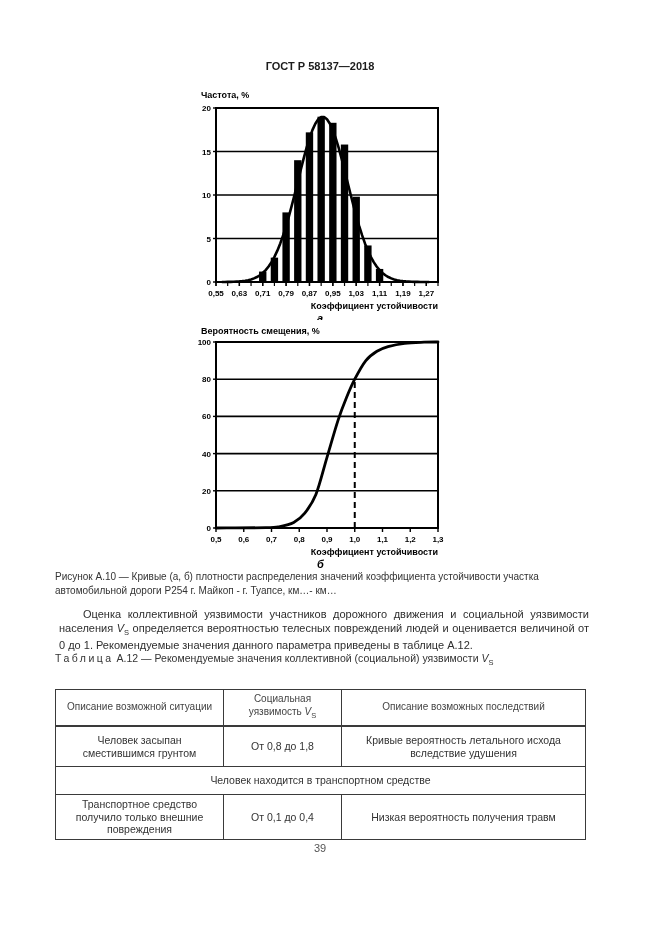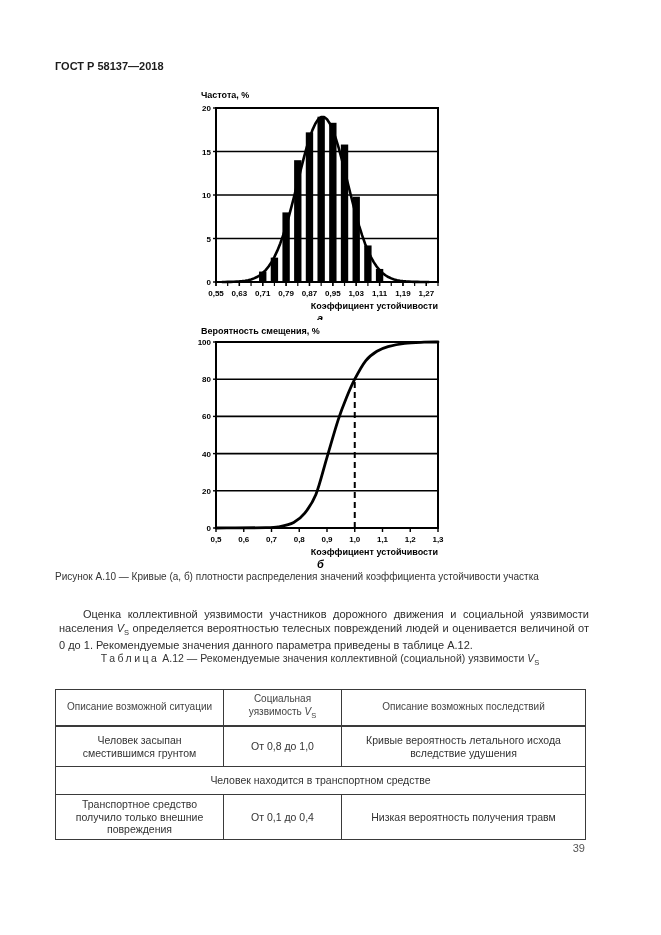--- a/index.html
+++ b/index.html
@@ -2,57 +2,57 @@
 <html><head>
 <meta charset="utf-8">
 <style>
   html,body{margin:0;padding:0;background:#e8e8e8;}
   .page{
     position:relative;width:661px;height:935px;background:#ffffff;
     font-family:"Liberation Sans",sans-serif;color:#2b2b2b;overflow:hidden;
     margin:0 auto;
   }
   .hdr{
-    position:absolute;top:60px;left:55px;width:530px;text-align:left;
+    position:absolute;top:60px;left:55px;width:530px;text-align:center;
     font-size:11px;font-weight:bold;color:#1c1c1c;
   }
   .chart{position:absolute;left:193px;}
   #chart-a{top:86px;}
   #chart-b{top:322px;}
   svg text{font-family:"Liberation Sans",sans-serif;fill:#000;}
   .fig-caption{
     position:absolute;top:570px;left:55px;width:530px;text-align:left;
     font-size:10px;line-height:14px;color:#333;
   }
   .body-par{
     position:absolute;top:604px;left:55px;width:530px;
     font-size:11px;line-height:13.5px;text-align:justify;text-indent:24px;
     color:#2e2e2e;margin:4px;
   }
   .tbl-caption{
-    position:absolute;top:652px;left:55px;width:530px;font-size:10.5px;color:#333;text-align:center;
+    position:absolute;top:652px;left:55px;width:530px;font-size:10.5px;color:#333;
   }
   .tbl-caption .spaced{letter-spacing:2.5px;}
   .vs i{font-style:italic;}
   .vs sub{font-size:7.5px;}
   table.vuln{
     position:absolute;top:689px;left:55px;width:530px;border-collapse:collapse;
     font-size:10.5px;color:#333;table-layout:fixed;
   }
   table.vuln th,table.vuln td{
     border:1px solid #3a3a3a;text-align:center;vertical-align:middle;
     padding:3px 6px;font-weight:normal;line-height:12.5px;
   }
   table.vuln{border:1.5px solid #3a3a3a;}
   table.vuln thead th{height:26px;font-size:10px;color:#444;border-bottom:2px solid #3a3a3a;}
   table.vuln td.span-cell{height:21px;}
   table.vuln td.c0,table.vuln td.c1,table.vuln td.c2{height:33px;}
   col.w0{width:168px;} col.w1{width:118px;} col.w2{width:244px;}
   .pageno{
-    position:absolute;top:842px;left:55px;width:530px;text-align:right;
+    position:absolute;top:842px;left:55px;width:530px;text-align:center;
     font-size:11px;color:#555;
   }
 </style>
 </head>
 <body>
 
 <div class="page">
 
   <div class="hdr">
     <span>ГОСТ Р 58137—2018</span>
@@ -167,20 +167,21 @@
         <text x="245" y="220" font-size="8" font-weight="bold" text-anchor="middle">1,3</text>
         <text x="8" y="12" font-size="9" font-weight="bold">Вероятность смещения, %</text>
         <text x="245" y="233" font-size="9" font-weight="bold" text-anchor="end">Коэффициент устойчивости</text>
         <text x="124" y="246" font-size="11" font-weight="bold" font-style="italic">б</text>
         <line x1="161.75" y1="206" x2="161.75" y2="57.19999999999999" stroke="#000" stroke-width="2" stroke-dasharray="6 4"></line>
         <path d="M 23 206 C 31.325000000000003 205.938, 62.31250000000002 205.87599999999998, 72.95000000000002 205.628 C 83.58750000000002 205.38, 82.19999999999999 205.38, 86.82499999999999 204.512 C 91.44999999999999 203.644, 96.53750000000001 202.652, 100.7 200.42 C 104.8625 198.188, 108.09999999999998 195.77, 111.79999999999998 191.12 C 115.49999999999999 186.47, 119.19999999999999 181.82000000000002, 122.89999999999999 172.52 C 126.6 163.22, 130.3 147.72, 134 135.32 C 137.7 122.91999999999999, 141.86249999999995 108.04, 145.09999999999997 98.12 C 148.33749999999998 88.2, 150.64999999999998 82.62000000000002, 153.42499999999998 75.80000000000001 C 156.2 68.98, 158.5125 63.39999999999999, 161.75 57.19999999999999 C 164.9875 50.999999999999986, 169.15000000000003 43.24999999999999, 172.85000000000002 38.599999999999994 C 176.55 33.949999999999996, 180.25 31.62500000000001, 183.95000000000002 29.30000000000001 C 187.65000000000003 26.975000000000012, 190.42500000000004 25.983000000000008, 195.05000000000004 24.650000000000006 C 199.67500000000004 23.317000000000004, 205.68749999999997 22.045999999999996, 211.69999999999996 21.301999999999992 C 217.71249999999995 20.55799999999999, 225.575 20.402999999999977, 231.125 20.18599999999998 C 236.675 19.96899999999998, 242.6875 20.030999999999995, 245 20" fill="none" stroke="#000" stroke-width="2.8" stroke-linecap="round"></path>
       </svg></div>
 
   <div class="fig-caption">
     <div>Рисунок А.10 — Кривые (а, б) плотности распределения значений коэффициента устойчивости участка</div>
+    <div>автомобильной дороги Р254 г. Майкоп - г. Туапсе, км…- км…</div>
   </div>
 
   <p class="body-par"><span>Оценка коллективной уязвимости участников дорожного движения и социальной уязвимости населения </span><span class="vs"><i>V</i><sub>S</sub></span><span> определяется вероятностью телесных повреждений людей и оценивается величиной от 0 до 1. Рекомендуемые значения данного параметра приведены в таблице А.12.</span></p>
 
   <div class="tbl-caption"><span class="spaced">Таблица</span><span> А.12 — Рекомендуемые значения коллективной (социальной) уязвимости </span><span class="vs"><i>V</i><sub>S</sub></span></div>
 
   <table class="vuln">
     <colgroup>
         <col class="w0">
         <col class="w1">
@@ -189,21 +190,21 @@
     <thead>
       <tr>
         <th><span>Описание возможной ситуации</span></th>
         <th><span>Социальная уязвимость </span><span class="vs"><i>V</i><sub>S</sub></span></th>
         <th><span>Описание возможных последствий</span></th>
       </tr>
     </thead>
     <tbody>
         <tr>
           <td class="c0">Человек засыпан сместившимся грунтом</td>
-          <td class="c1">От 0,8 до 1,0</td>
+          <td class="c1">От 0,8 до 1,8</td>
           <td class="c2">Кривые вероятность летального исхода вследствие удушения</td>
         </tr>
         <tr>
           <td colspan="3" class="span-cell">Человек находится в транспортном средстве</td>
         </tr>
         <tr>
           <td class="c0">Транспортное средство получило только внешние повреждения</td>
           <td class="c1">От 0,1 до 0,4</td>
           <td class="c2">Низкая вероятность получения травм</td>
         </tr>

